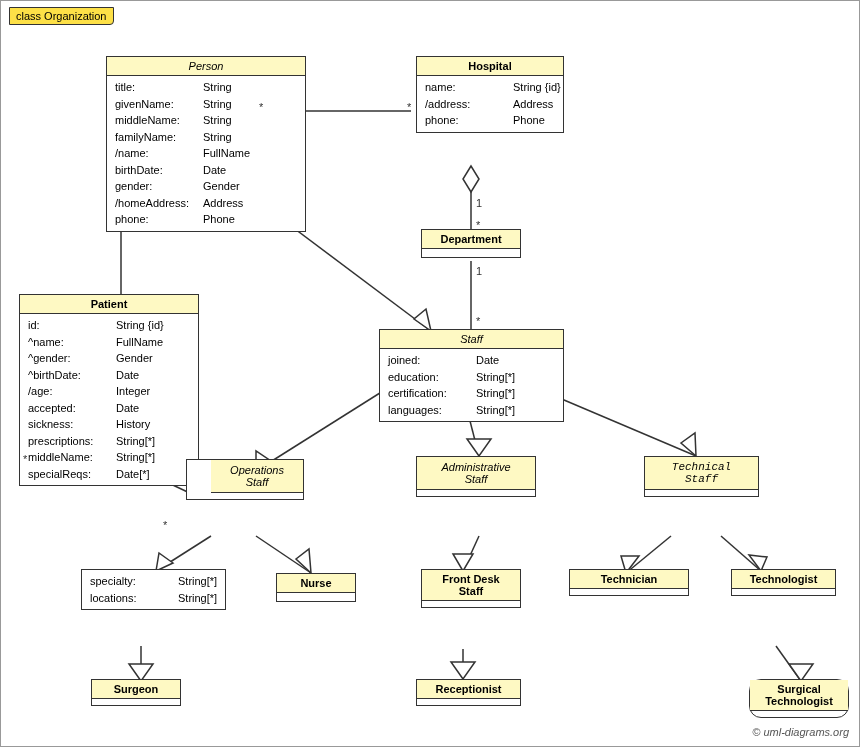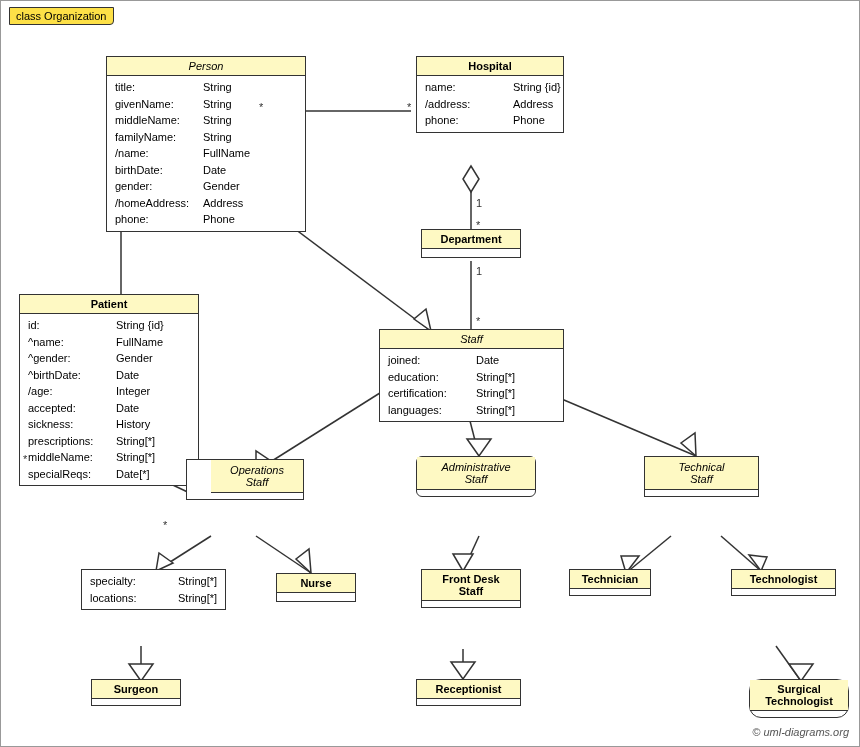--- a/index.html
+++ b/index.html
@@ -276,26 +276,26 @@
           <span class="attr-type">Date[*]</span>
         </div>
     </div>
   </div>
 
   <div class="uml-class" style="left:185px; top:458px; width:118px;padding-left:24px;">
     <div class="class-title italic" style="padding:4px 4px;">Operations<br>Staff</div>
     <div class="class-attrs" style="min-height:6px;"></div>
   </div>
 
-  <div class="uml-class" style="left:415px; top:455px; width:120px;border-radius:6px;">
+  <div class="uml-class" style="left:415px; top:455px; width:120px;">
     <div class="class-title italic" style="padding:4px 4px;">Administrative<br>Staff</div>
     <div class="class-attrs" style="min-height:6px;"></div>
   </div>
 
-  <div class="uml-class" style="left:643px; top:455px; width:115px;">
+  <div class="uml-class" style="left:643px; top:455px; width:115px;font-family:Liberation Mono, monospace;">
     <div class="class-title italic" style="padding:4px 4px;">Technical<br>Staff</div>
     <div class="class-attrs" style="min-height:6px;"></div>
   </div>
 
   <div class="uml-class" style="left:80px; top:568px; width:145px;">
     <div class="class-attrs">
       <div class="attr-row">
           <span class="attr-name">specialty:</span>
           <span class="attr-type">String[*]</span>
         </div>
@@ -309,21 +309,21 @@
   <div class="uml-class" style="left:275px; top:572px; width:80px;">
     <div class="class-title">Nurse</div>
     <div class="class-attrs" style="min-height:8px;"></div>
   </div>
 
   <div class="uml-class" style="left:420px; top:568px; width:100px;">
     <div class="class-title">Front Desk<br>Staff</div>
     <div class="class-attrs" style="min-height:6px;"></div>
   </div>
 
-  <div class="uml-class" style="left:568px; top:568px; width:82px;">
+  <div class="uml-class" style="left:568px; top:568px; width:120px;">
     <div class="class-title">Technician</div>
     <div class="class-attrs" style="min-height:6px;"></div>
   </div>
 
   <div class="uml-class" style="left:730px; top:568px; width:105px;">
     <div class="class-title">Technologist</div>
     <div class="class-attrs" style="min-height:6px;"></div>
   </div>
 
   <div class="uml-class" style="left:90px; top:678px; width:90px;">

